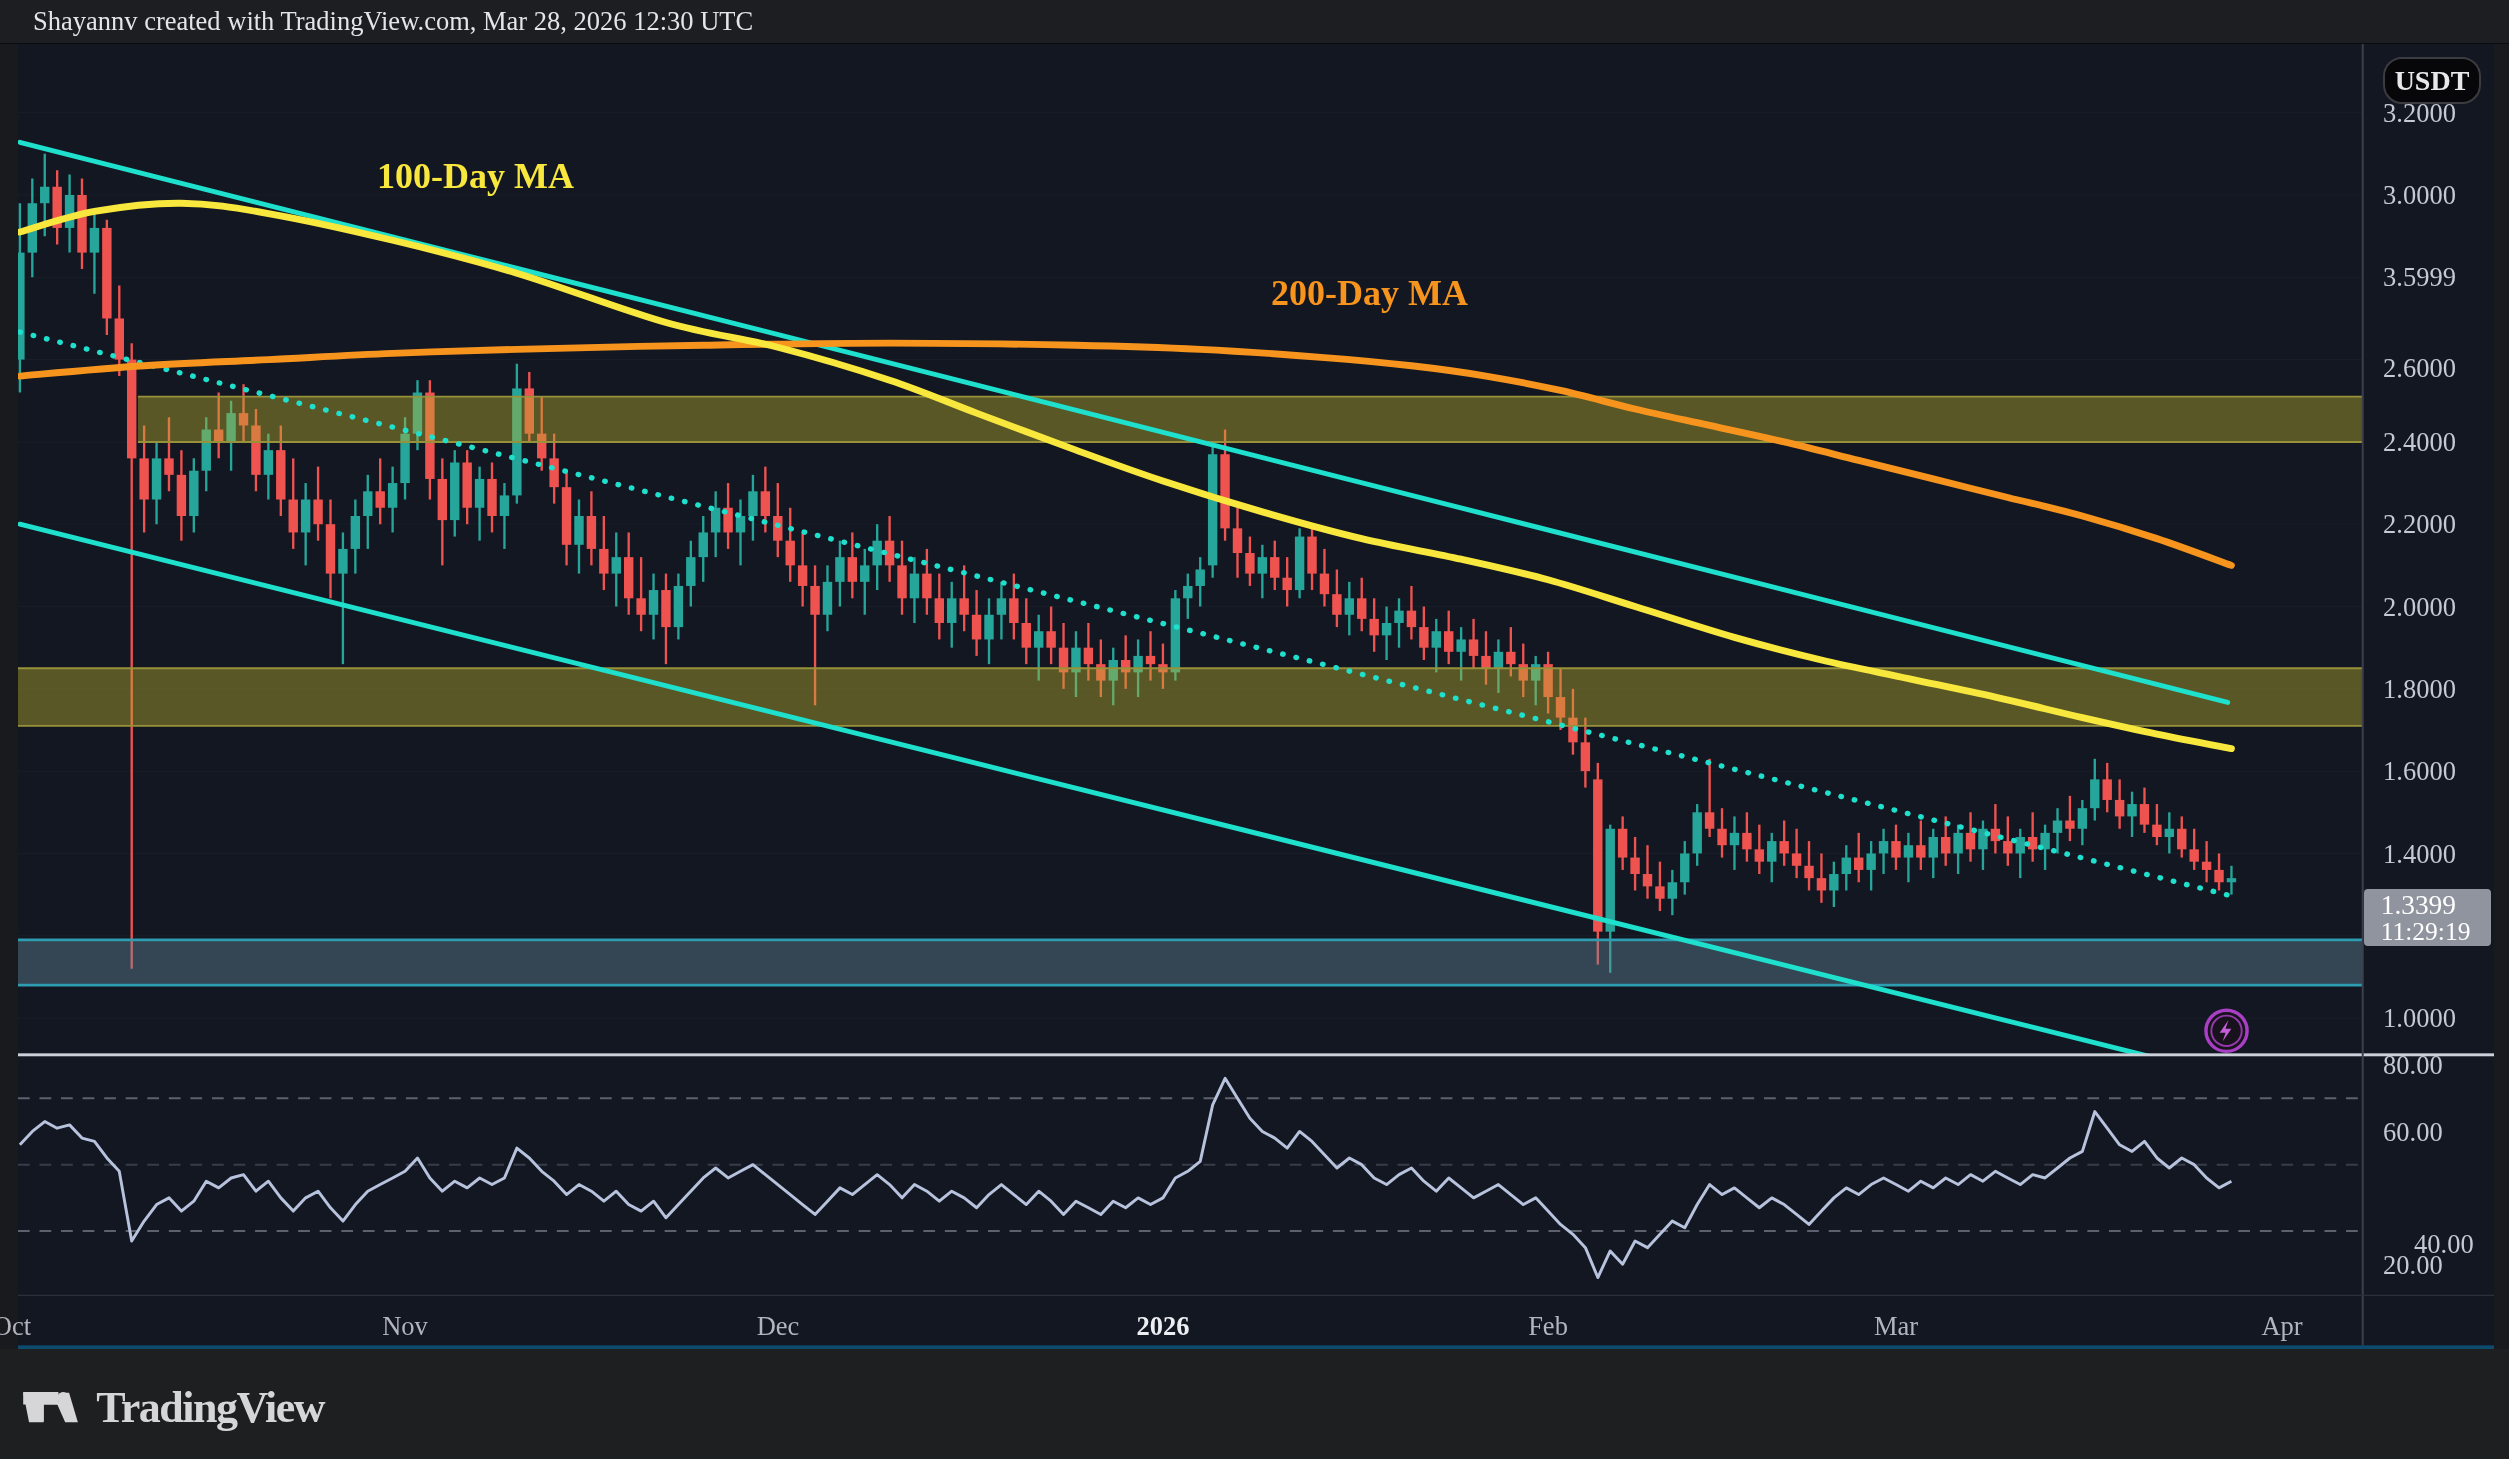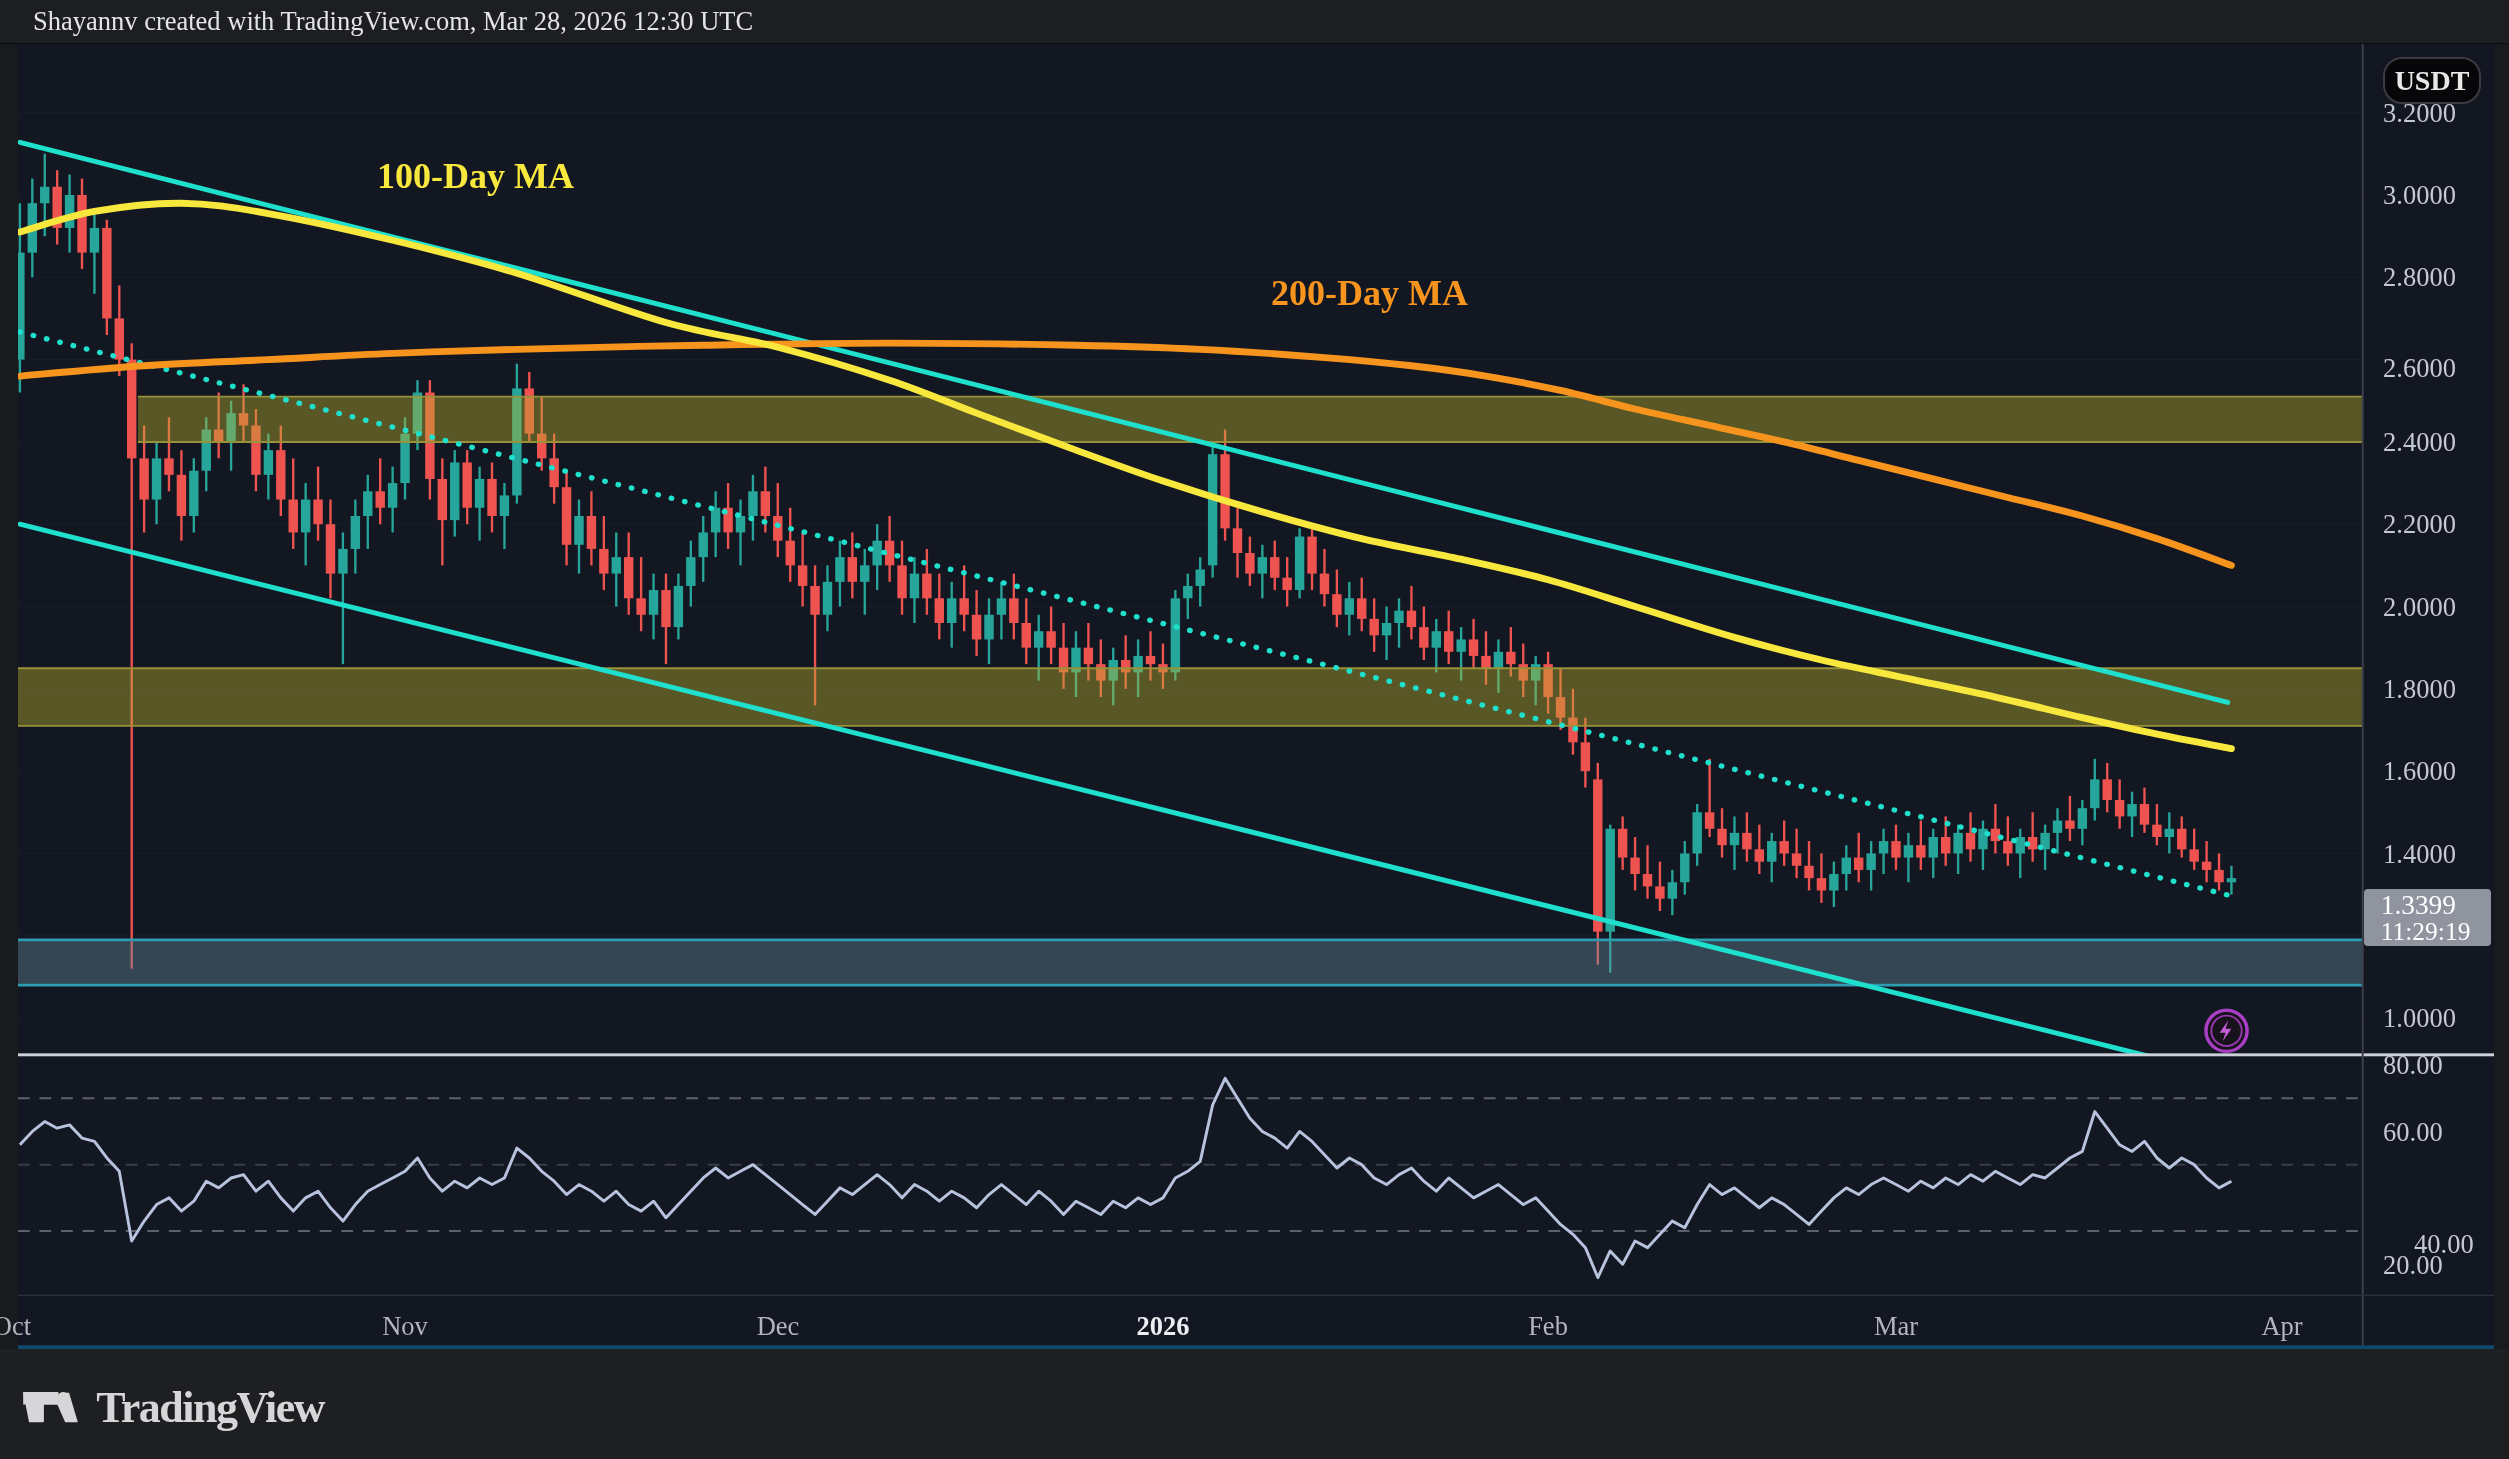--- a/index.html
+++ b/index.html
@@ -459,21 +459,21 @@
   </div>
 
   <div class="left-sliver"></div>
   <div class="right-sliver"></div>
 
   <div class="usdt-badge">USDT</div>
 
   <div id="price-axis">
       <div class="axis-label" style="top: 113px;">3.2000</div>
       <div class="axis-label" style="top: 195px;">3.0000</div>
-      <div class="axis-label" style="top: 277px;">2.8000</div>
+      <div class="axis-label" style="top: 277px;">3.5999</div>
       <div class="axis-label" style="top: 360px; margin-top: 8px;">2.6000</div>
       <div class="axis-label" style="top: 442px;">2.4000</div>
       <div class="axis-label" style="top: 524px;">2.2000</div>
       <div class="axis-label" style="top: 607px;">2.0000</div>
       <div class="axis-label" style="top: 689px;">1.8000</div>
       <div class="axis-label" style="top: 771px;">1.6000</div>
       <div class="axis-label" style="top: 854px;">1.4000</div>
       <div class="axis-label" style="top: 936px; text-align: center;">1.2000</div>
       <div class="axis-label" style="top: 1018px;">1.0000</div>
     </div>

